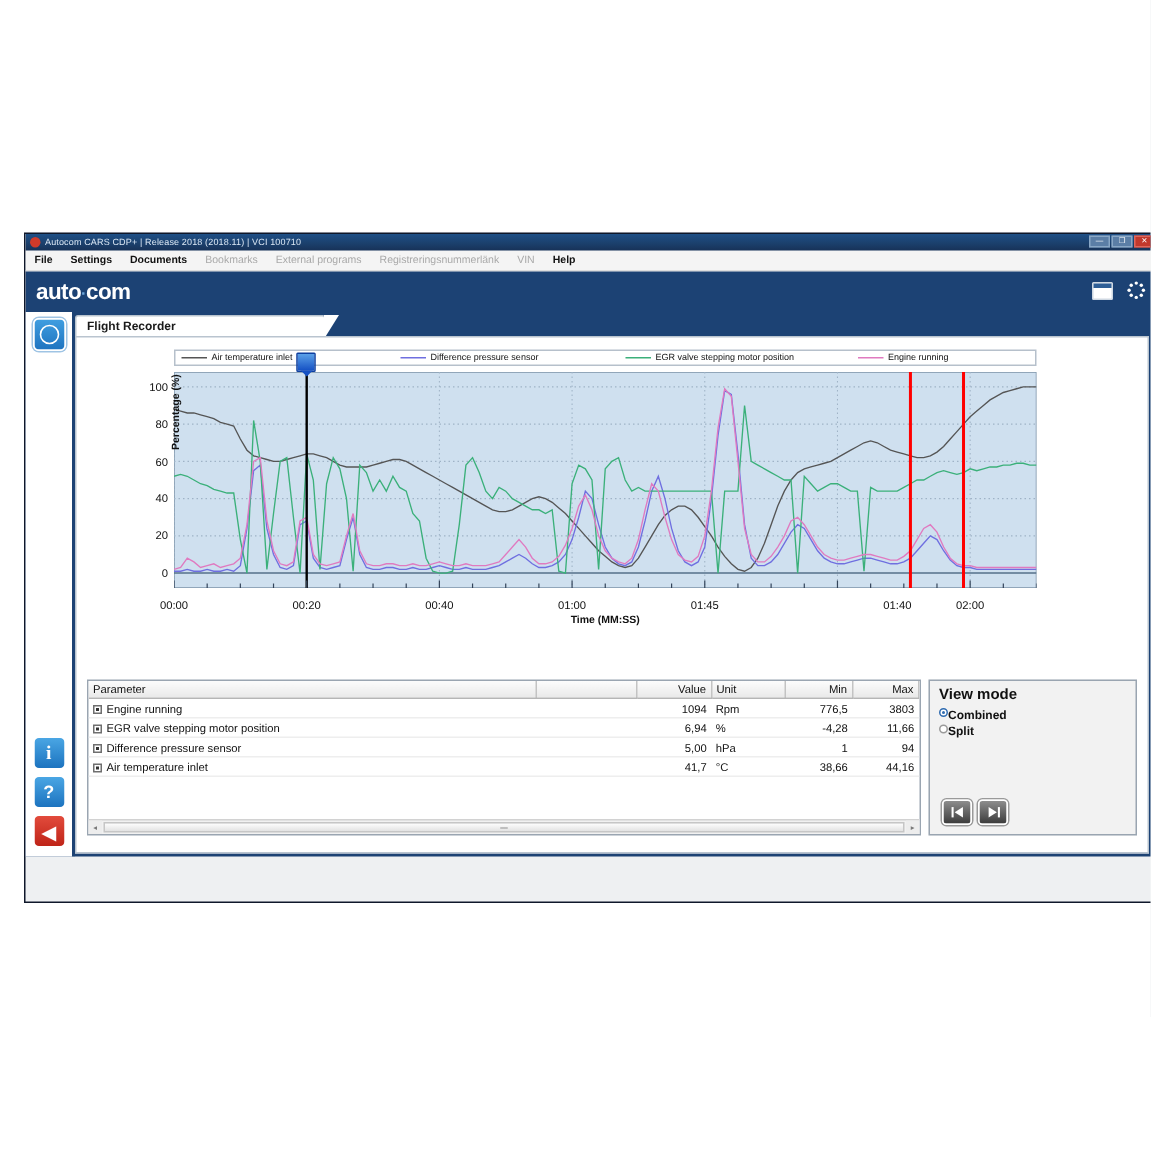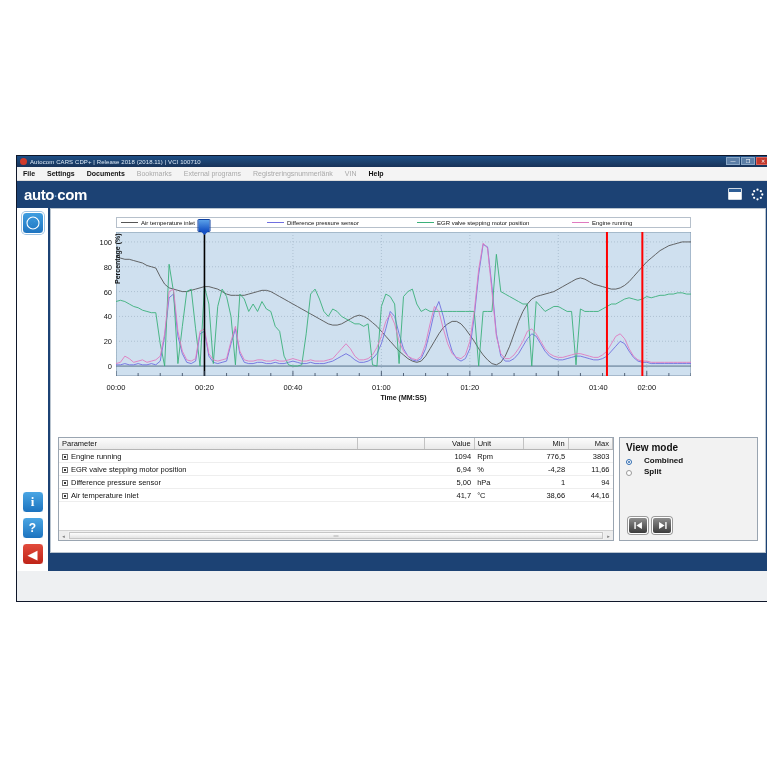--- a/index.html
+++ b/index.html
@@ -181,21 +181,21 @@
   .hs-thumb{flex:1 1 auto;height:7px;margin:0 1px;background:linear-gradient(to bottom,#fdfdfd,#e3e3e3);
             border:1px solid #c6c6c6;box-sizing:border-box;position:relative;}
   .hs-thumb:after{content:"";position:absolute;left:50%;top:50%;width:5px;height:1px;
                   background:#b0b0b0;transform:translate(-50%,-50%);}
 
   .view-box{
     width:139px;flex:0 0 auto;border:1px solid #9aa5b1;background:#f2f2f2;
     box-sizing:border-box;padding:4px 6px;position:relative;
   }
   .view-title{font-size:10px;font-weight:bold;color:#111;margin-bottom:3px;}
-  .radio-row{display:flex;align-items:flex-end;gap:12px;margin-top:2px;}
+  .radio-row{display:flex;align-items:flex-start;gap:0;margin-top:2px;}
   .radio{width:6px;height:6px;border-radius:50%;border:1px solid #9a9a9a;background:#fff;
          box-sizing:border-box;position:relative;flex:0 0 auto;}
   .radio.on{border-color:#2f6bb0;}
   .radio.on:after{content:"";position:absolute;left:1px;top:1px;right:1px;bottom:1px;
                   border-radius:50%;background:#2f6bb0;}
   .radio-label{font-size:8px;font-weight:bold;color:#111;}
   .nav-btns{position:absolute;left:8px;bottom:6px;display:flex;gap:4px;}
   .nav-btn{
     width:20px;height:17px;border-radius:3px;
     background:linear-gradient(to bottom,#8d8d8d,#3c3c3c);
@@ -270,20 +270,25 @@
           </svg>
         </div>
         <div class="side-bottom">
           <div class="side-btn side-info">i</div>
           <div class="side-btn side-help">?</div>
           <div class="side-btn side-back">◀</div>
         </div>
       </div>
 
       <div class="content">
+        <div class="tabstrip">
+          <div class="tab">
+            <span class="tab-label">Flight Recorder</span>
+          </div>
+        </div>
 
         <div class="panel">
 
           <div class="chart-wrap">
             <div class="legend" id="legend">
                 <span class="legend-item" style="position: absolute; left: 4px;">
                   <span class="legend-line" style="border-top-color: rgb(85, 85, 85);"></span>
                   <span>Air temperature inlet</span>
                 </span>
                 <span class="legend-item" style="position: absolute; left: 150px;">
@@ -355,21 +360,21 @@
             <div class="ytick" style="top: 134.069px;">0</div>
                 <div class="ytick" style="top: 109.241px;">20</div>
                 <div class="ytick" style="top: 84.4138px;">40</div>
                 <div class="ytick" style="top: 59.5862px;">60</div>
                 <div class="ytick" style="top: 34.7586px;">80</div>
                 <div class="ytick" style="top: 9.93103px;">100</div>
                 <div class="xtick" style="left: 0px;">00:00</div>
                 <div class="xtick" style="left: 88.4615px;">00:20</div>
                 <div class="xtick" style="left: 176.923px;">00:40</div>
                 <div class="xtick" style="left: 265.385px;">01:00</div>
-                <div class="xtick" style="left: 353.846px;">01:20</div>
+                <div class="xtick" style="left: 353.846px;">01:45</div>
                 <div class="xtick" style="left: 442.308px; margin-left: 40px;">01:40</div>
                 <div class="xtick" style="left: 530.769px;">02:00</div>
                 <div class="cursor-handle" style="left: 88.4615px; top: 0px;"></div>
               </div>
           </div>
 
           <div class="lower">
 
             <div class="table-box">
               <table class="params">

